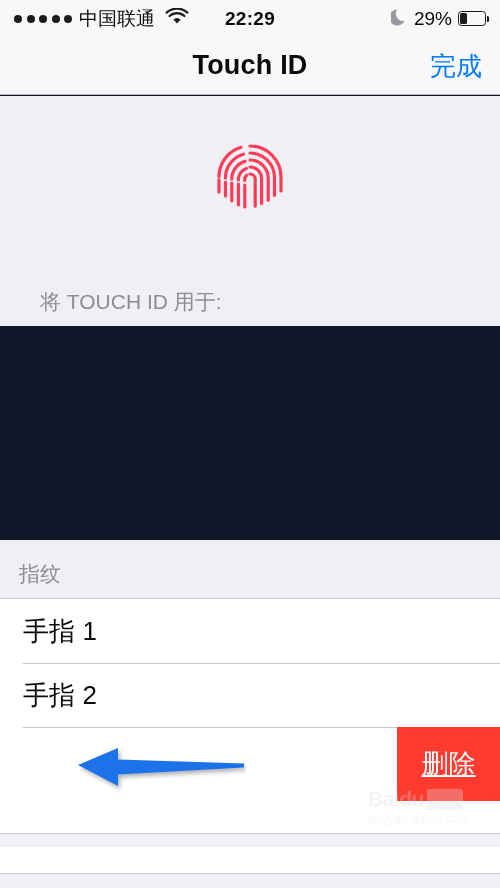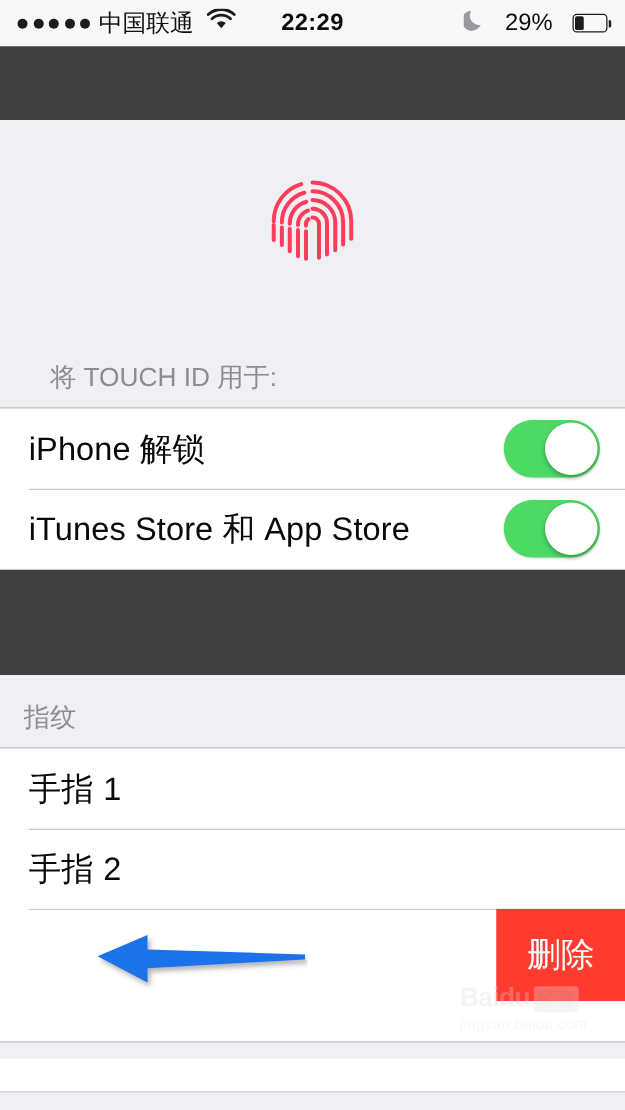--- a/index.html
+++ b/index.html
@@ -3,39 +3,39 @@
 <meta charset="utf-8">
 <style>
   * { margin:0; padding:0; box-sizing:border-box; }
   html, body {
     width:500px; height:888px;
     background:#EFEFF4;
     font-family:"Liberation Sans","DejaVu Sans",sans-serif;
     -webkit-font-smoothing:antialiased;
     overflow:hidden;
   }
-  #screen { position:relative; width:500px; height:847px; background:#404040; }
+  #screen { position:relative; width:500px; height:847px; background:#0f172a; }
 
   
   .statusbar{
     position:absolute; top:0; left:0; width:500px; height:37px;
     background:#F8F8F8;
     display:flex; align-items:center;
   }
   .sb-left{ display:flex; align-items:center; margin-left:14px; gap:7px; }
   .dots{ display:flex; gap:4.5px; align-items:center; }
   .dot{ width:8px; height:8px; border-radius:50%; background:#1c1c1c; }
   .carrier{ font-size:19px; color:#0d0d0d; letter-spacing:0px; }
   .wifi{ margin-left:3px; display:block; }
   .sb-center{
     position:absolute; left:0; width:500px; text-align:center;
     font-size:19px; font-weight:bold; color:#0d0d0d; letter-spacing:.3px;
   }
   .sb-right{
-    position:absolute; right:11px; display:flex; align-items:center; gap:16px;
+    position:absolute; right:11px; display:flex; align-items:center; gap:6px;
   }
   .moon{ display:block; }
   .batt-pct{ font-size:19px; color:#0d0d0d; }
   .batt{ position:relative; width:31px; height:15px; }
   .batt-body{
     position:absolute; left:0; top:0; width:28px; height:15px;
     border:1.6px solid #1c1c1c; border-radius:3.5px;
   }
   .batt-fill{
     position:absolute; left:2px; top:2px; height:11px;
@@ -122,21 +122,21 @@
     overflow:hidden;
   }
   .swipe-row::before{
     content:""; position:absolute; left:23px; right:0; top:0;
     height:1px; background:#C8C7CC;
   }
   .delete-btn{
     position:absolute; right:0; top:0; width:103px; height:74px;
     background:#FF3B30; color:#FFFFFF;
     display:flex; align-items:center; justify-content:center;
-    font-size:27px; cursor:pointer;
+    font-size:27px; cursor:pointer;text-decoration:underline;
   }
 
   
   .arrow{
     position:absolute; left:78px; top:742px;
     width:168px; height:50px; pointer-events:none;
   }
 
   
   .watermark{
@@ -192,20 +192,24 @@
       </span>
       <span class="batt-pct">29%</span>
       <span class="batt">
         <span class="batt-body"></span>
         <span class="batt-fill" id="batt-fill" style="width: 6.96px;"></span>
         <span class="batt-cap"></span>
       </span>
     </div>
   </div>
 
+  <div class="navbar">
+    <span class="nav-title">Touch ID</span>
+    <span class="nav-done">完成</span>
+  </div>
 
   <div class="hero">
     <span class="fp-wrap">
       <svg width="76" height="80" viewBox="0 0 76 80">
         <g fill="none" stroke="#FC3D5A" stroke-linecap="round">
           <path d="M38 6 a31 31 0 0 1 31 31 v14" stroke-width="3.2"></path>
           <path d="M7 37 a31 31 0 0 1 22 -29.7" stroke-width="3.2"></path>
           <path d="M7 40 v12" stroke-width="3.2"></path>
           <path d="M38 13 a24.5 24.5 0 0 1 24.5 24.5 v18" stroke-width="3.2"></path>
           <path d="M13.5 38 a24.5 24.5 0 0 1 18 -23.8" stroke-width="3.2"></path>
@@ -219,34 +223,20 @@
           <path d="M38 34 a5.2 5.2 0 0 1 5.2 5.2 v27" stroke-width="3.2"></path>
           <path d="M32.8 40.5 a5.2 5.2 0 0 1 2 -5.2" stroke-width="3.2"></path>
           <path d="M32.8 45 v22" stroke-width="3.2"></path>
         </g>
       </svg>
     </span>
   </div>
 
   <div class="sec-head" id="head-use">将 TOUCH ID 用于:</div>
 
-  <div class="group" id="group-use">
-    <div class="row">
-      <span class="row-label">iPhone 解锁</span>
-      <span class="toggle">
-        <span class="knob"></span>
-      </span>
-    </div>
-    <div class="row">
-      <span class="row-label">iTunes Store 和 App Store</span>
-      <span class="toggle">
-        <span class="knob"></span>
-      </span>
-    </div>
-  </div>
 
 
   <div class="sec-head" id="head-fp">指纹</div>
 
   <div class="group" id="group-fp">
     <div class="row">
       <span class="row-label">手指 1</span>
     </div>
     <div class="row">
       <span class="row-label">手指 2</span>

